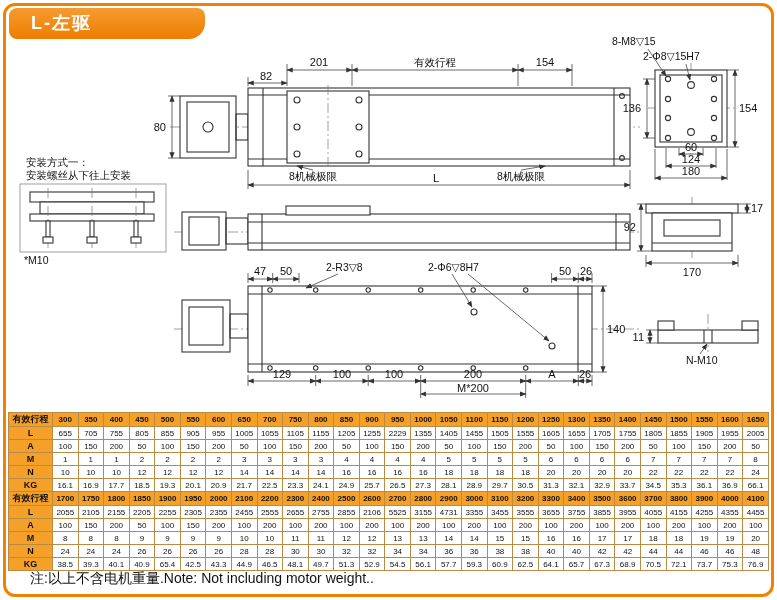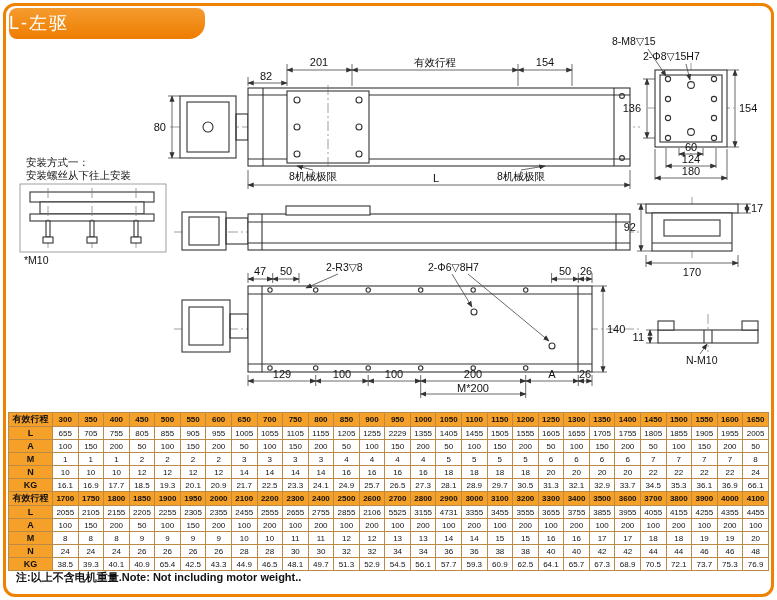--- a/index.html
+++ b/index.html
@@ -1,37 +1,37 @@
 <!DOCTYPE html>
 <html><head>
 <meta charset="utf-8">
 <style>
   *{margin:0;padding:0;box-sizing:border-box}
   html,body{width:777px;height:600px}
   body{position:relative;background:#fff;font-family:"Liberation Sans",sans-serif;overflow:hidden}
   .frame{position:absolute;inset:3px;border:3px solid #ef8200;border-radius:12px;background:#fff}
   .title-tab{position:absolute;left:9px;top:8px;width:196px;height:31px;
     background:linear-gradient(#f59b2f,#ee7d00);border-radius:8px 8px 16px 8px;
-    color:#fff;font-size:18px;font-weight:normal;line-height:31px;letter-spacing:2px}
+    color:#fff;font-size:18px;font-weight:bold;line-height:31px;padding-left:22px;letter-spacing:2px}
   svg{position:absolute;left:0;top:0;width:777px;height:410px}
   svg text{font-family:"Liberation Sans",sans-serif;fill:#111;stroke:none}
   .ol{stroke:#333;stroke-width:1.1;fill:none}
   .olf{stroke:#333;stroke-width:1.1;fill:#fff}
   .thin{stroke:#888;stroke-width:0.8;fill:none}
   .dim{stroke:#444;stroke-width:0.8;fill:none}
   .cl{stroke:#777;stroke-width:0.7;fill:none;stroke-dasharray:10 3 2 3}
   .dimtext{font-size:11px}
   .cntext{font-size:10.5px}
   .table-wrap{position:absolute;left:8px;right:8px;top:412px}
   table{border-collapse:collapse;table-layout:fixed;width:100%}
   td{border:1px solid #bb8a45;text-align:center;vertical-align:middle;font-size:8px;height:13px;
      padding:0;color:#111;background:#fff;overflow:hidden;white-space:nowrap}
   tr.hdr td{background:#f5a028;font-weight:bold}
   td.lbl{background:#f5a028;font-weight:bold;font-size:9px;width:44px}
-  .note{position:absolute;left:16px;top:570px;font-size:11px;font-weight:bold;color:#111}
+  .note{position:absolute;left:30px;top:570px;font-size:14px;font-weight:normal;color:#111}
 </style>
 </head>
 <body>
 
 <div class="frame"></div>
 <div class="title-tab">L-左驱</div>
 
 <svg viewBox="0 0 777 410">
   <defs>
     <marker id="arr" viewBox="0 0 10 10" refX="9" refY="5" markerWidth="8" markerHeight="8" orient="auto-start-reverse">

